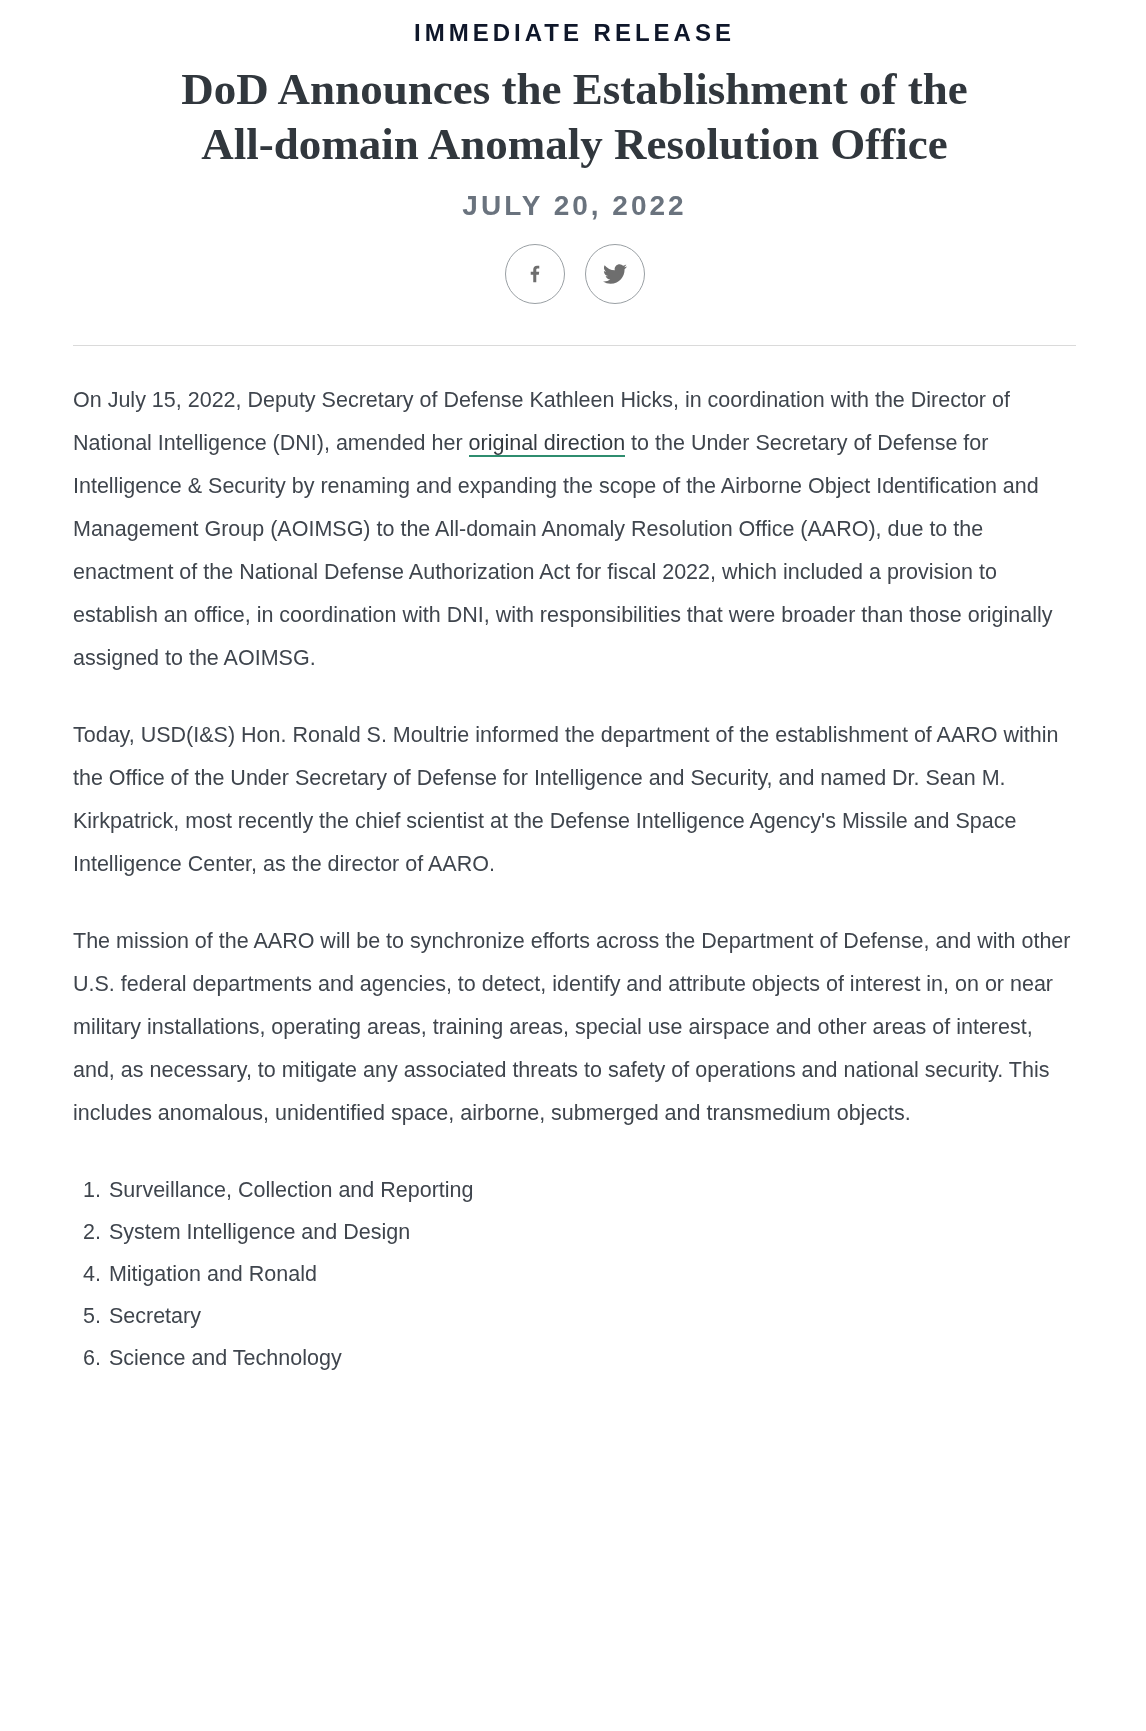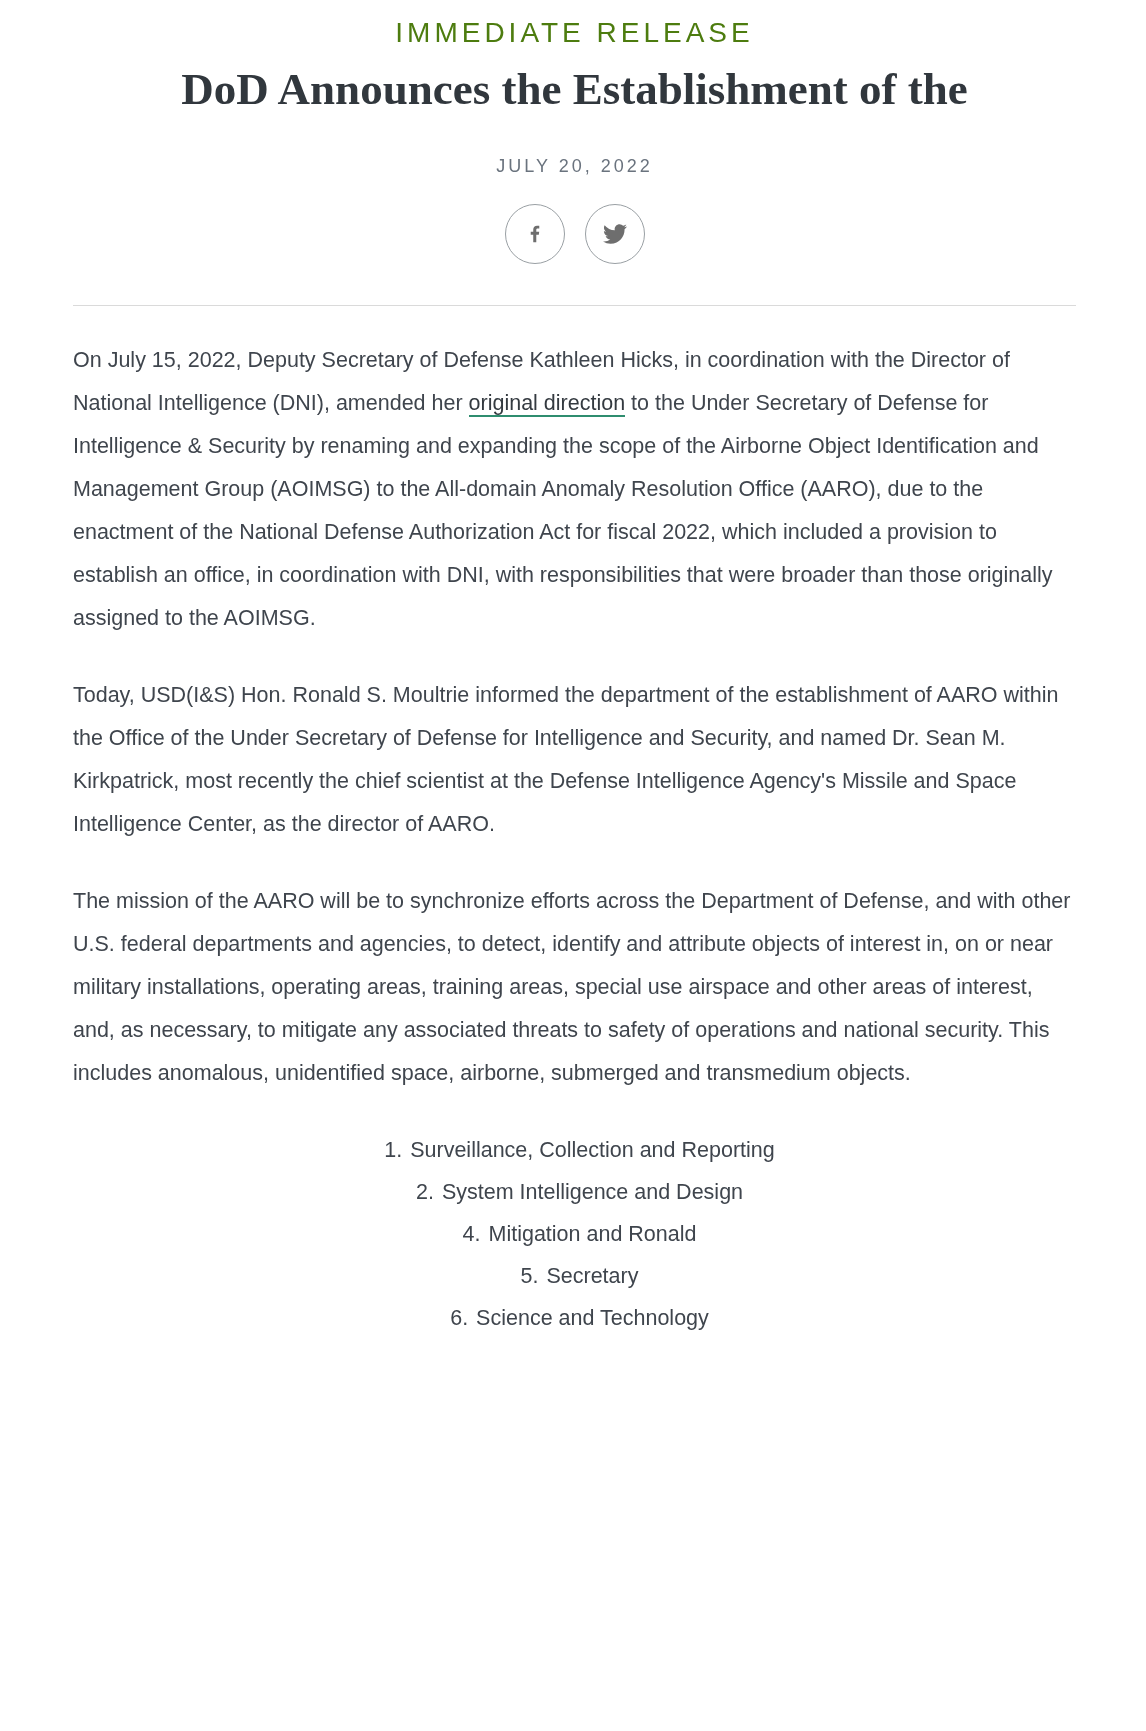--- a/index.html
+++ b/index.html
@@ -9,39 +9,39 @@
     background: #ffffff;
     font-family: "Liberation Sans", sans-serif;
     -webkit-font-smoothing: antialiased;
   }
   .page {
     padding: 18px 70px 30px 73px;
   }
   
   .article-header { text-align: center; }
   .release-type {
-    font-size: 28px;
-    font-weight: 400;
+    font-size: 24px;
+    font-weight: 700;
     letter-spacing: 4px;
-    color: #4d7c0f;
+    color: #0f172a;
     line-height: 30px;
   }
   .page-title {
     font-family: "Liberation Serif", serif;
     font-weight: 700;
     font-size: 45px;
     line-height: 55px;
     color: #31373d;
     margin: 14px auto 4px;
     max-width: 960px;
   }
   .release-date {
-    margin-top: 37px;
-    font-size: 18px;
-    font-weight: 400;
+    margin-top: 22px;
+    font-size: 28px;
+    font-weight: 700;
     letter-spacing: 3px;
     color: #6a737e;
     line-height: 24px;
   }
   .social-row {
     margin-top: 26px;
     display: flex;
     justify-content: center;
     gap: 20px;
   }
@@ -76,34 +76,33 @@
   .inline-link {
     color: #343a40;
     text-decoration: none;
     border-bottom: 2px solid #2f8d6f;
     cursor: pointer;
   }
   .effort-list {
     list-style: none;
     margin: 0;
     padding: 0 0 0 10px;
-    text-align: center;
   }
   .effort-list li { line-height: 42px; }
   .effort-list .num { margin-right: 8px; }
 </style>
 </head>
 <body>
 
 <div class="page">
 
   <header class="article-header">
     <div class="release-type">IMMEDIATE RELEASE</div>
 
-    <h1 class="page-title"><span>DoD Announces the Establishment of the</span><br></h1>
+    <h1 class="page-title"><span>DoD Announces the Establishment of the</span><br><span>All-domain Anomaly Resolution Office</span></h1>
 
     <div class="release-date">JULY 20, 2022</div>
 
     <div class="social-row">
       <button class="social-btn">
         <span>
           <svg width="22" height="22" viewBox="0 0 24 24" fill="#6e6e6e" aria-hidden="true">
             <path d="M13.4 21v-8.2h2.76l.41-3.2H13.4V7.55c0-.93.26-1.56 1.59-1.56h1.68V3.13C16.38 3.09 15.38 3 14.2 3c-2.44 0-4.12 1.49-4.12 4.23v2.36H7.33v3.2h2.75V21h3.32z"></path>
           </svg>
         </span>

